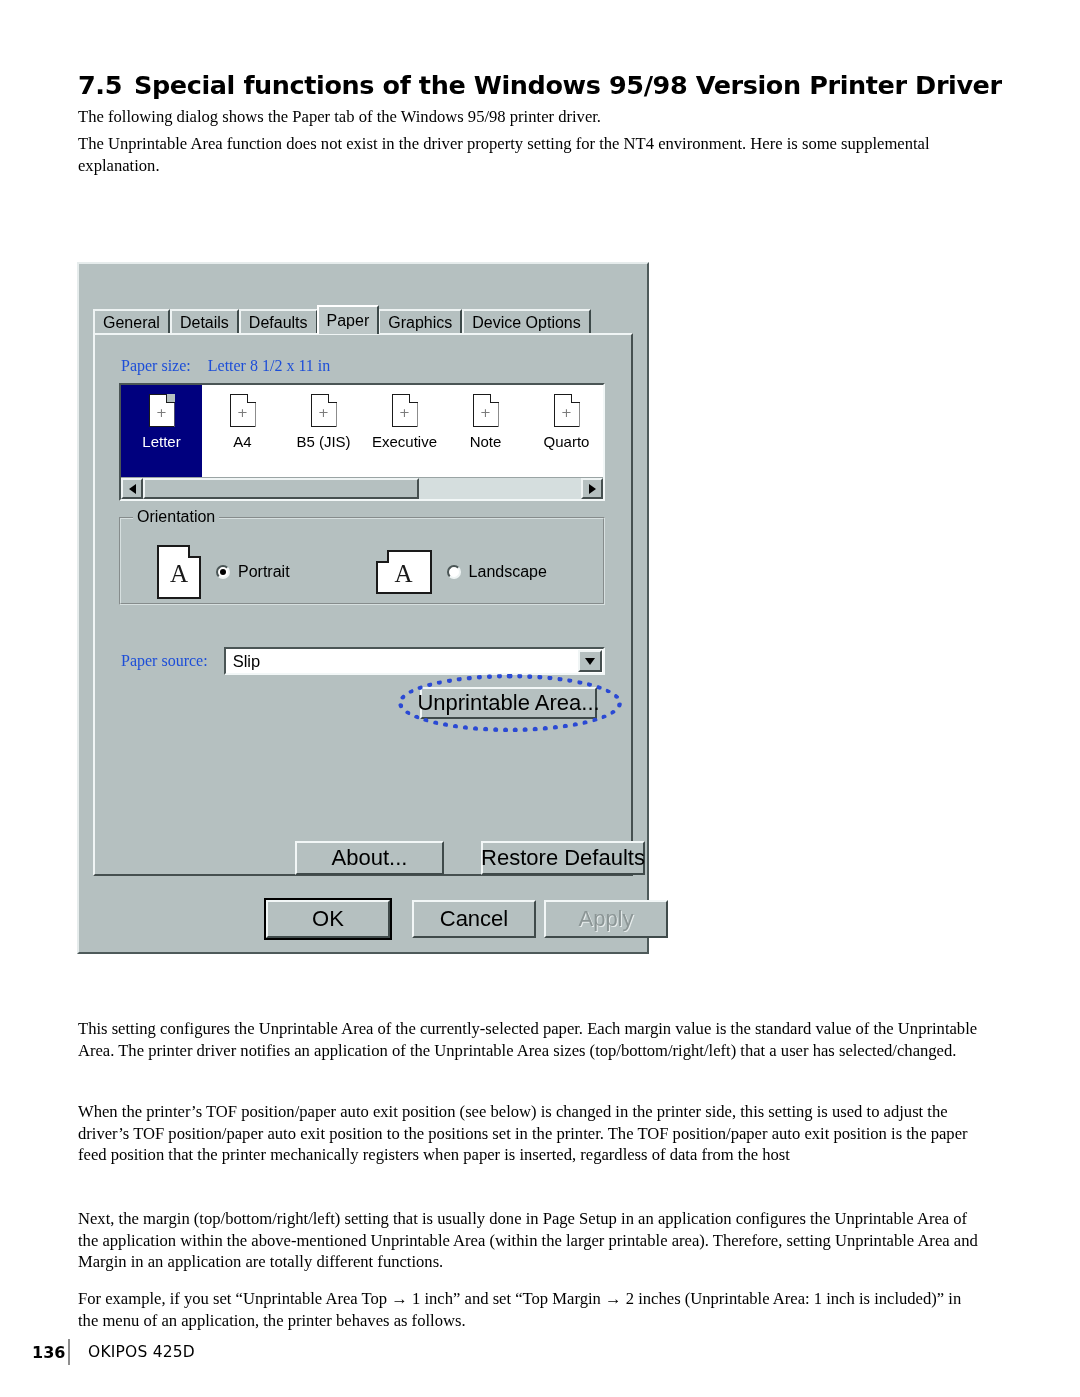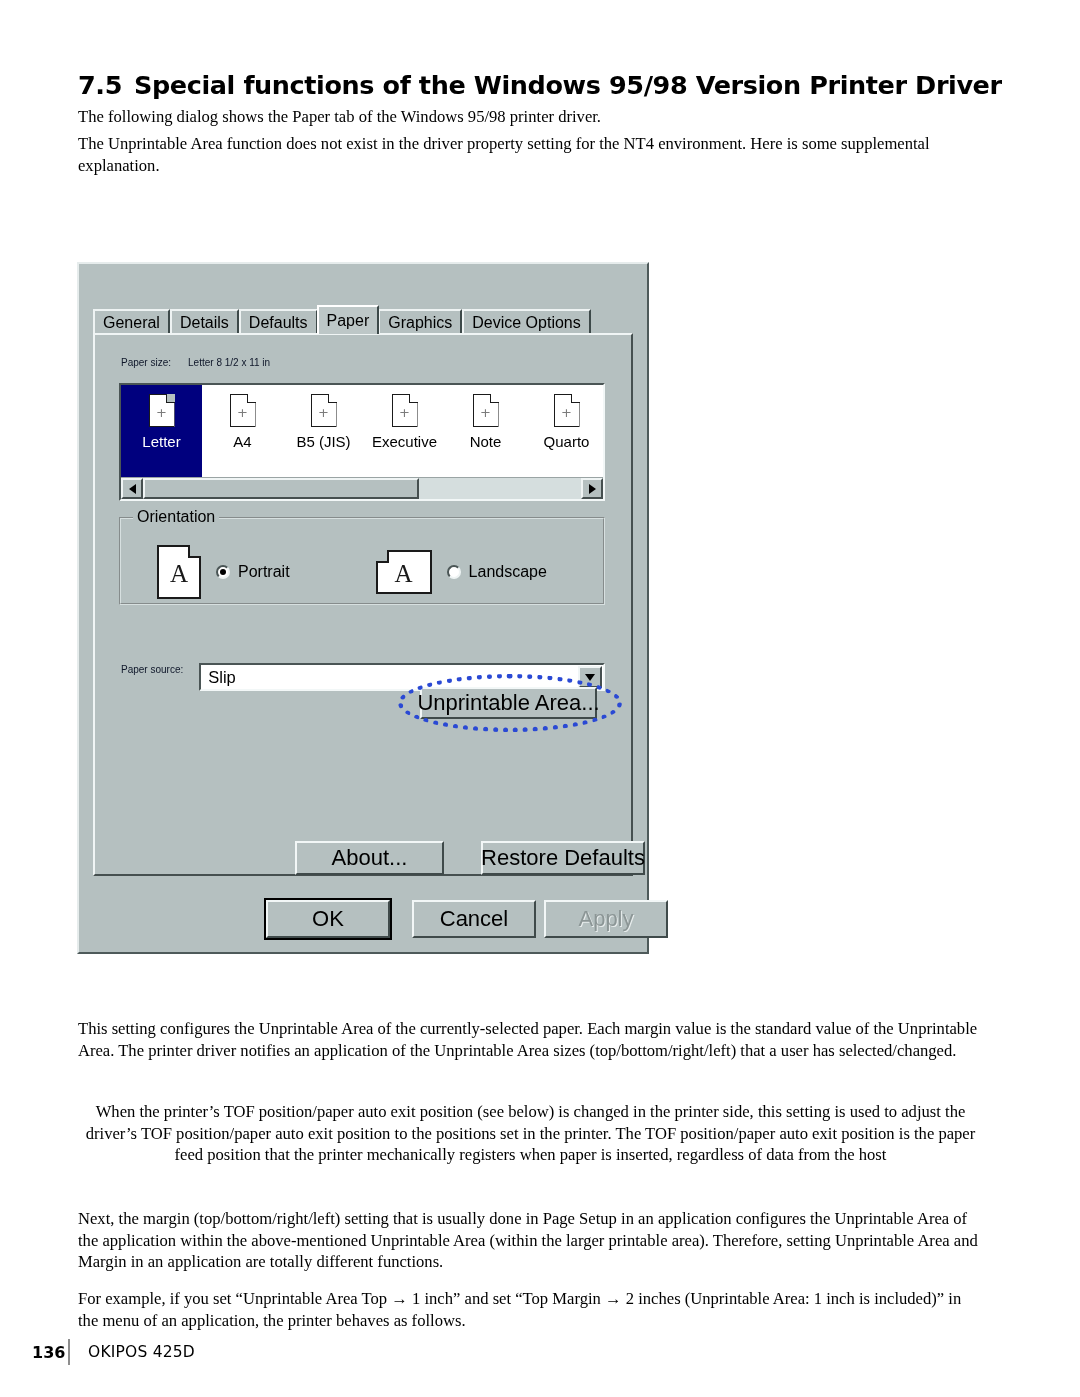--- a/index.html
+++ b/index.html
@@ -42,21 +42,21 @@
     width: 905px;
     font-family: "Liberation Serif", serif;
     font-size: 16.6px;
     line-height: 21.5px;
     text-align: left;
   }
   .p-intro1 { top: 106px; }
   .p-intro2 { top: 133px; }
 
   .p-body1 { top: 1018px; }
-  .p-body2 { top: 1101px; text-align: center; }
+  .p-body2 { top: 1101px; }
   .p-body3 { top: 1208px; }
   .p-body4 { top: 1288px; }
 
   
   .footer {
     position: absolute;
     left: 32px;
     top: 1337px;
     width: 1016px;
     display: flex;
@@ -183,23 +183,23 @@
     background: #b5c0c0;
     border-top: 2px solid #f0f5f5;
     border-left: 2px solid #f0f5f5;
     border-right: 2px solid #454f4f;
     border-bottom: 2px solid #454f4f;
     box-sizing: border-box;
   }
 
   
   .field-label {
-    font-family: Liberation Sans, sans-serif;
-    font-size: 10px;
-    color: #0f172a;
+    font-family: Liberation Serif, serif;
+    font-size: 16px;
+    color: #1d4ed8;
     white-space: nowrap;
   }
 
   .papersize-row {
     position: absolute;
     left: 26px;
     top: 22px;
     display: flex;
     align-items: baseline;
     gap: 17px;
@@ -433,21 +433,20 @@
     height: 28px;
     background: #ffffff;
     border-top: 2px solid #4a5555;
     border-left: 2px solid #4a5555;
     border-right: 2px solid #f2f7f7;
     border-bottom: 2px solid #f2f7f7;
     box-sizing: border-box;
     display: flex;
     align-items: center;
     position: relative;
-    margin-top: 16px;
   }
   .combo-value {
     padding-left: 7px;
     font-family: "Liberation Sans", sans-serif;
     font-size: 16.5px;
     color: #000;
     flex: 1;
   }
   .combo-arrow {
     width: 24px;

